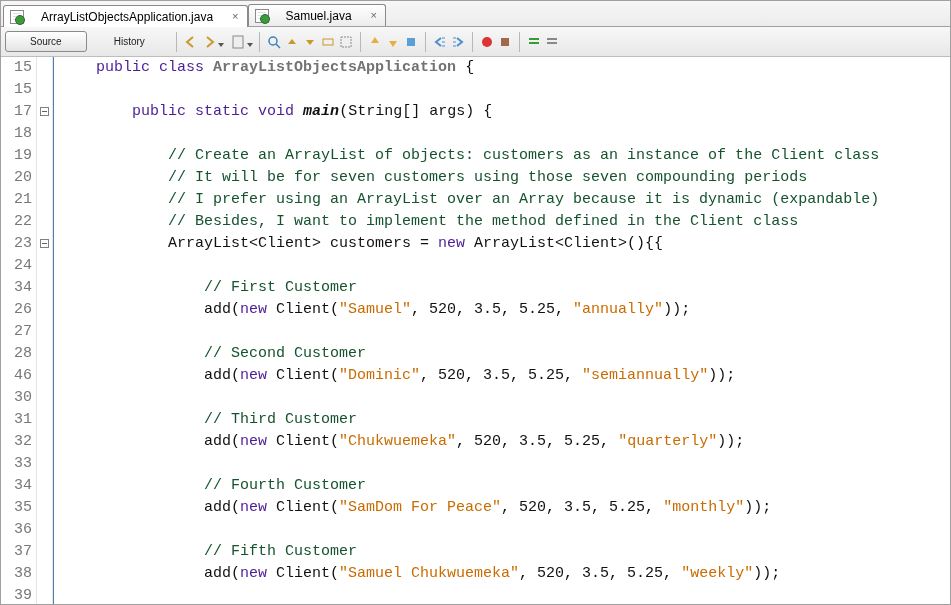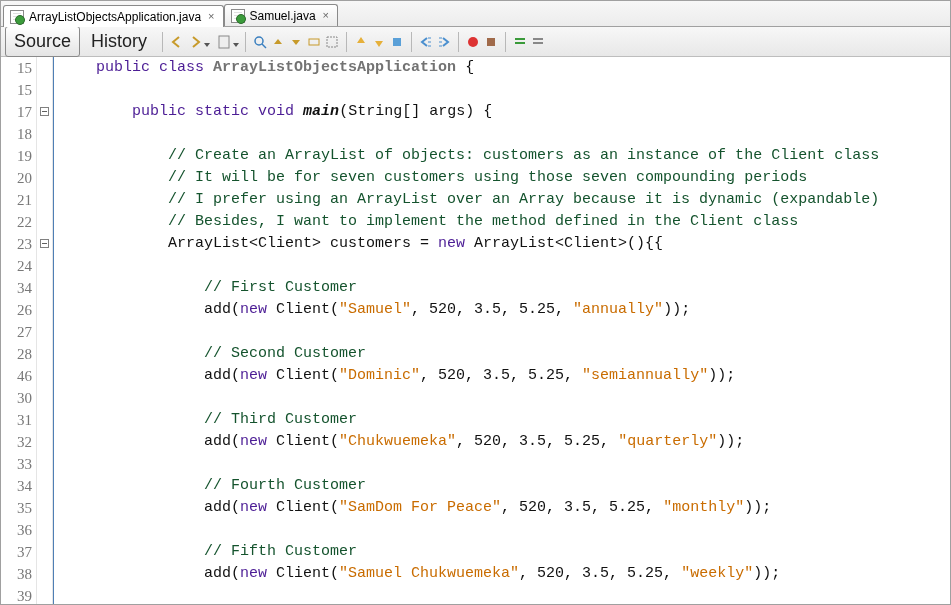--- a/index.html
+++ b/index.html
@@ -19,21 +19,21 @@
     display: flex;
     align-items: flex-end;
     height: 26px;
     padding: 2px 2px 0 2px;
     background: linear-gradient(#f7f7f7,#ececec);
     border-bottom: 1px solid #a0a0a0;
   }
   .tab {
     display: flex;
     align-items: center;
-    gap: 5px;
+    gap: 17px;
     height: 22px;
     padding: 0 6px;
     border: 1px solid #8a8a8a;
     border-bottom: none;
     background: linear-gradient(#ffffff,#ececec);
     border-top-left-radius: 3px;
     border-top-right-radius: 3px;
     margin-right: 0px;
     cursor: pointer;
   }
@@ -68,22 +68,22 @@
   .toolbar {
     display: flex;
     align-items: center;
     height: 30px;
     padding: 0 4px;
     background: linear-gradient(#f7f7f7,#e8e8e8);
     border-bottom: 1px solid #bdbdbd;
     gap: 2px;
   }
   .tool-tab {
-    padding: 4px 8px;
-    font-size: 18px;
+    padding: 4px 24px;
+    font-size: 10px;
     border: 1px solid transparent;
     border-radius: 3px;
     cursor: pointer;
     color: #222;
   }
   .tool-tab.selected {
     background: linear-gradient(#ffffff,#e4e4e4);
     border: 1px solid #8a8a8a;
   }
   .divider {
@@ -120,21 +120,21 @@
   .gutter {
     flex: none;
     width: 36px;
     background: #ffffff;
     color: #787878;
     text-align: right;
     padding-right: 4px;
     border-right: 1px solid #e5e5e5;
     user-select: none;
   }
-  .gutter .ln { height: 22px; font-family: Liberation Serif, serif; }
+  .gutter .ln { height: 22px; }
   .fold-col {
     flex: none;
     width: 16px;
     border-right: 1px solid #e5e5e5;
     position: relative;
   }
   .fold-box {
     position: absolute;
     left: 3px;
     width: 9px; height: 9px;

